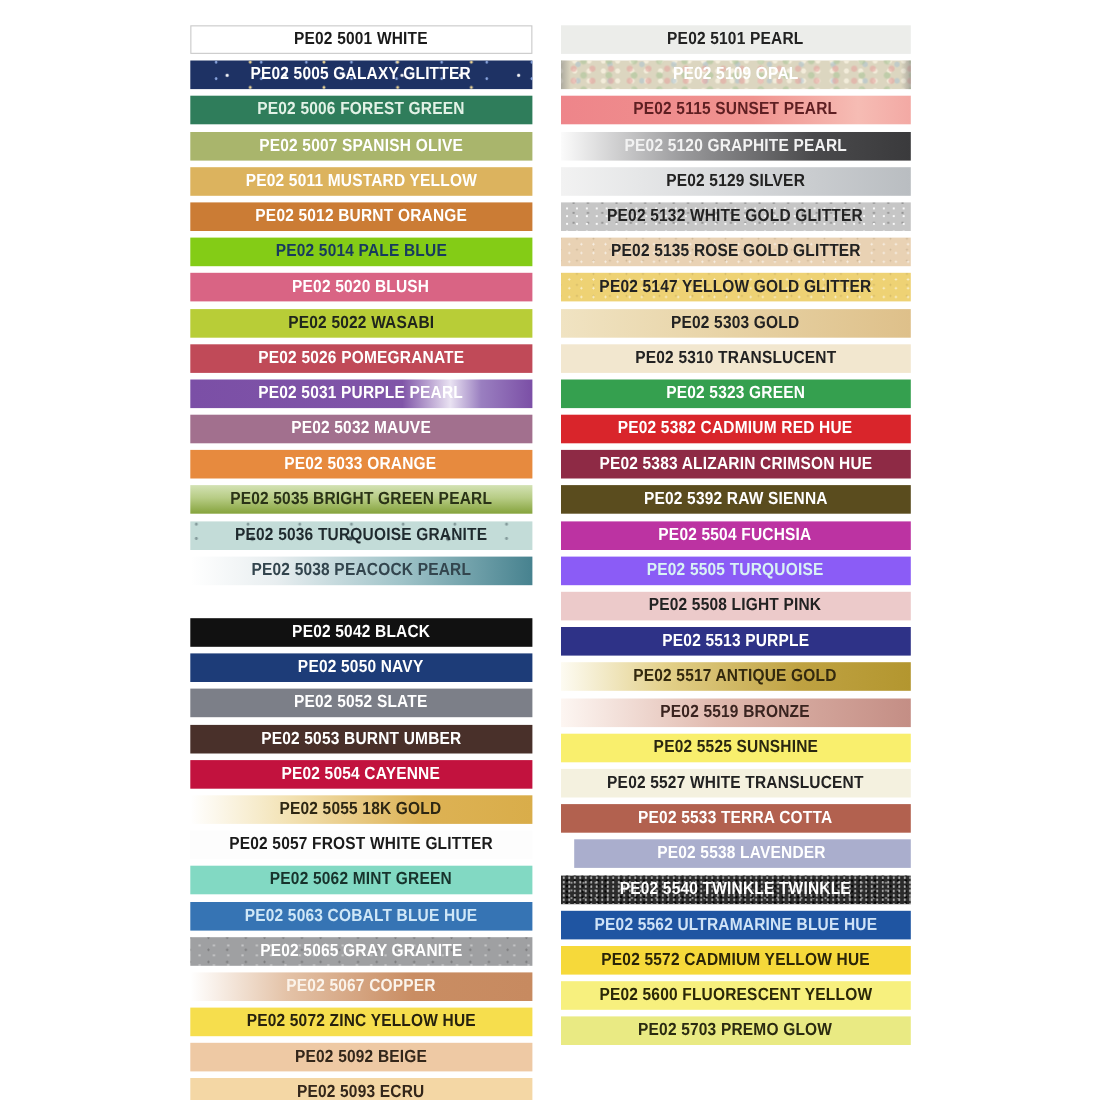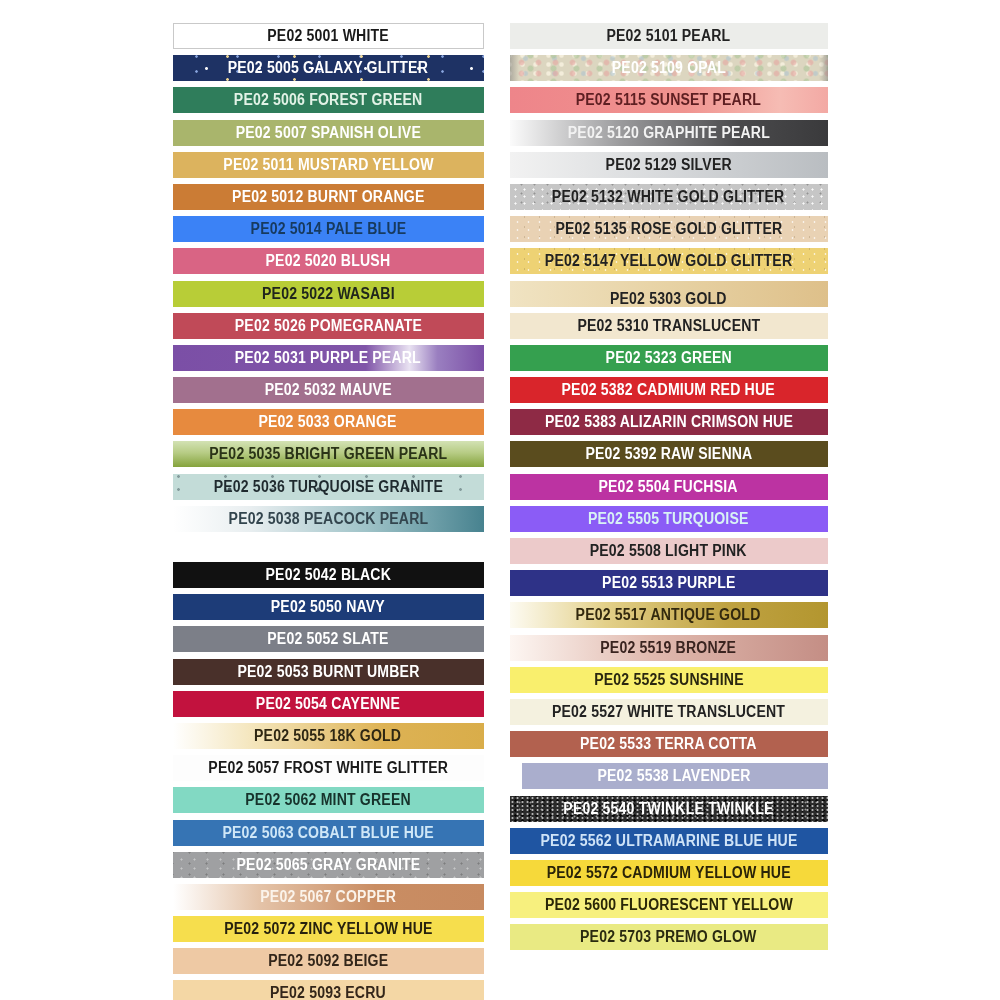--- a/index.html
+++ b/index.html
@@ -79,21 +79,21 @@
   </div>
       <div class="swatch" style="background: rgb(169, 181, 108);">
     <span class="lbl" style="color: rgb(255, 255, 255);">PE02 5007 SPANISH OLIVE</span>
   </div>
       <div class="swatch" style="background: rgb(220, 179, 94);">
     <span class="lbl" style="color: rgb(255, 255, 255);">PE02 5011 MUSTARD YELLOW</span>
   </div>
       <div class="swatch" style="background: rgb(203, 124, 53);">
     <span class="lbl" style="color: rgb(255, 255, 255);">PE02 5012 BURNT ORANGE</span>
   </div>
-      <div class="swatch" style="background: #3b82f6; align-items: center;">
+      <div class="swatch" style="background: #84cc16; align-items: center;">
     <span class="lbl" style="color: rgb(23, 58, 94);">PE02 5014 PALE BLUE</span>
   </div>
       <div class="swatch" style="background: rgb(217, 100, 132);">
     <span class="lbl" style="color: rgb(255, 255, 255);">PE02 5020 BLUSH</span>
   </div>
       <div class="swatch" style="background: rgb(184, 205, 55);">
     <span class="lbl" style="color: rgb(32, 38, 28);">PE02 5022 WASABI</span>
   </div>
       <div class="swatch" style="background: rgb(192, 74, 88);">
     <span class="lbl" style="color: rgb(255, 255, 255);">PE02 5026 POMEGRANATE</span>
@@ -177,21 +177,21 @@
   </div>
       <div class="swatch tex-silver-glitter" style="background-color: rgb(198, 198, 198);">
     <span class="lbl" style="color: rgb(34, 34, 34);">PE02 5132 WHITE GOLD GLITTER</span>
   </div>
       <div class="swatch tex-soft-glitter" style="background-color: rgb(233, 210, 180);">
     <span class="lbl" style="color: rgb(34, 34, 34);">PE02 5135 ROSE GOLD GLITTER</span>
   </div>
       <div class="swatch tex-soft-glitter" style="background-color: rgb(238, 210, 116); justify-content: center;">
     <span class="lbl" style="color: rgb(34, 34, 34);">PE02 5147 YELLOW GOLD GLITTER</span>
   </div>
-      <div class="swatch" style="background: linear-gradient(90deg, rgb(240, 227, 194) 0%, rgb(231, 210, 164) 50%, rgb(222, 192, 138) 100%); align-items: flex-end;">
+      <div class="swatch" style="background: linear-gradient(90deg, rgb(240, 227, 194) 0%, rgb(231, 210, 164) 50%, rgb(222, 192, 138) 100%);">
     <span class="lbl" style="color: rgb(34, 34, 34);">PE02 5303 GOLD</span>
   </div>
       <div class="swatch" style="background: rgb(242, 231, 207);">
     <span class="lbl" style="color: rgb(34, 34, 34);">PE02 5310 TRANSLUCENT</span>
   </div>
       <div class="swatch" style="background: rgb(53, 160, 79);">
     <span class="lbl" style="color: rgb(255, 255, 255);">PE02 5323 GREEN</span>
   </div>
       <div class="swatch" style="background: rgb(217, 37, 43);">
     <span class="lbl" style="color: rgb(255, 255, 255);">PE02 5382 CADMIUM RED HUE</span>

